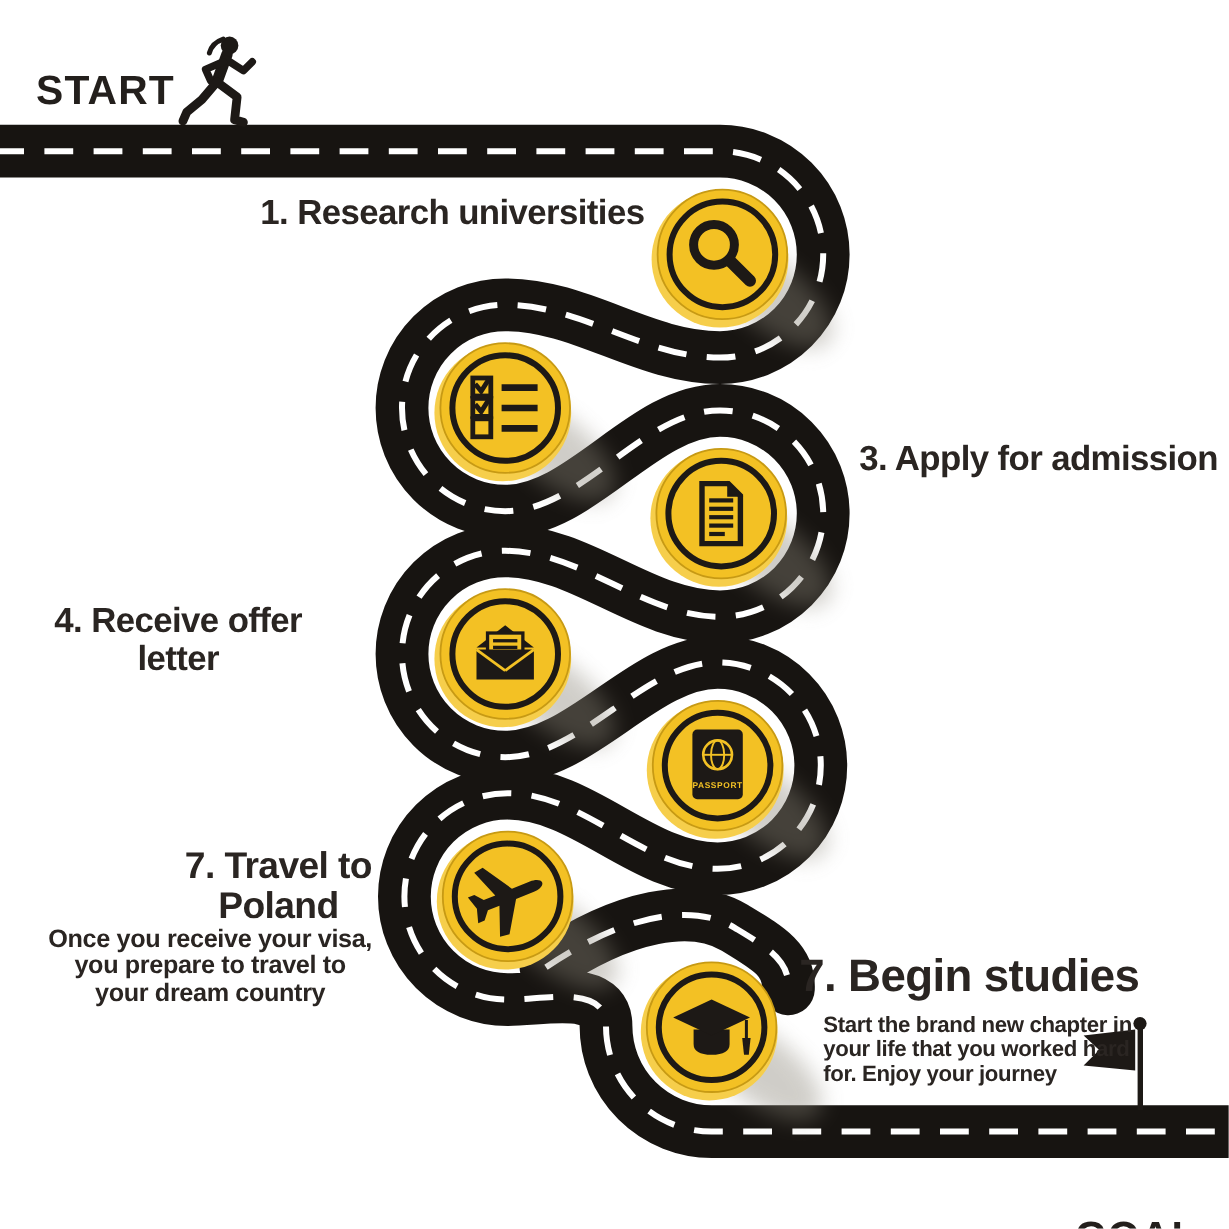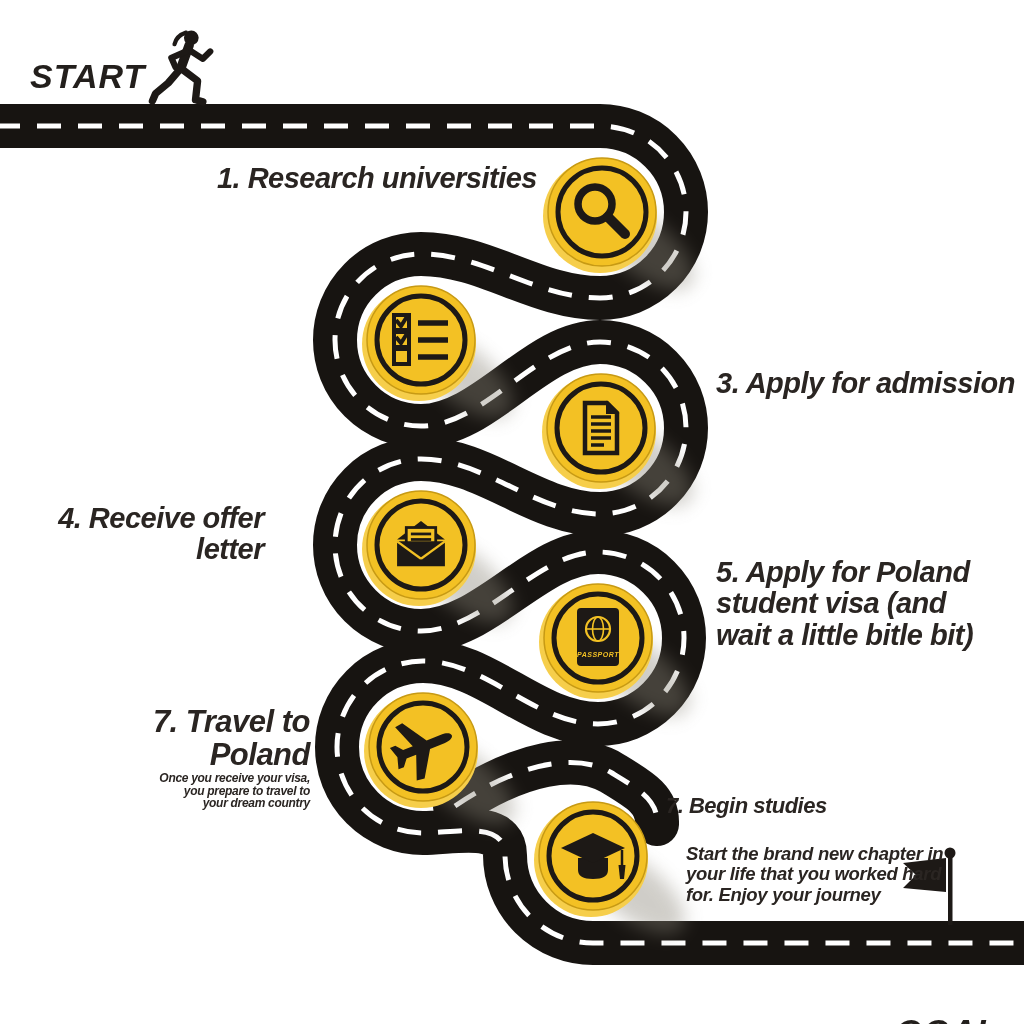--- a/index.html
+++ b/index.html
@@ -1,28 +1,27 @@
 <!DOCTYPE html>
 <html><head>
 <meta charset="utf-8">
 <style>
   html,body{margin:0;padding:0;background:#ffffff;}
   #stage{
     position:relative;width:1024px;height:1024px;overflow:hidden;background:#ffffff;
     font-family:"Liberation Sans","DejaVu Sans",sans-serif;
-    font-style:italic;
   }
   #roadmap-svg{position:absolute;left:0;top:0;}
   .lbl{
     position:absolute;font-weight:800;color:#2a2522;line-height:1.06;
     white-space:pre-line;letter-spacing:-0.5px;
   }
   .title{font-size:29px;}
   .desc{font-size:18px;font-weight:700;letter-spacing:-0.3px;}
-  .alignR{text-align:right;}
+  .alignR{text-align:center;}
   .marker{font-size:34px;letter-spacing:1px;color:#231f1c;}
 </style>
 </head>
 <body>
 
 <div id="stage">
 
   <svg id="roadmap-svg" width="1024" height="1024" viewBox="0 0 1024 1024">
     <defs>
       <filter id="soft" x="-80%" y="-80%" width="260%" height="260%">
@@ -186,32 +185,29 @@
 
   <div class="lbl marker" style="left:30px;top:58px;">START</div>
 
   <div class="lbl title alignR" style="right:487px;top:163px;">1. Research universities</div>
 
 
   <div class="lbl title" style="left:716px;top:368px;">3. Apply for admission</div>
 
   <div class="lbl title alignR" style="right:760px;top:503px;margin-left:33px;">4. Receive offer letter</div>
 
-  <div class="lbl title" style="left:716px;top:557px;line-height:1.08;">5. Apply for Poland
-student visa (and
-wait a little bitle bit)</div>
 
   <div class="lbl title alignR" style="right:714px;top:706px;font-size:31px;">7. Travel to
 Poland</div>
 
-  <div class="lbl desc alignR" style="right:714px;top:772px;font-size:12px;">Once you receive your visa,
+  <div class="lbl desc alignR" style="right:714px;top:772px;font-size:21px;">Once you receive your visa,
 you prepare to travel to
 your dream country</div>
 
-  <div class="lbl title" style="left:666px;top:794px;font-size:22px;">7. Begin studies</div>
+  <div class="lbl title" style="left:666px;top:794px;font-size:38px;">7. Begin studies</div>
 
   <div class="lbl desc" style="left:666px;top:844px;font-size:18.5px;line-height:1.1;margin-left:20px;">Start the brand new chapter in
 your life that you worked hard
 for. Enjoy your journey</div>
 
   <div class="lbl marker" style="right:26px;top:1013px;">GOAL</div>
 
 </div>
 
 </body></html>

